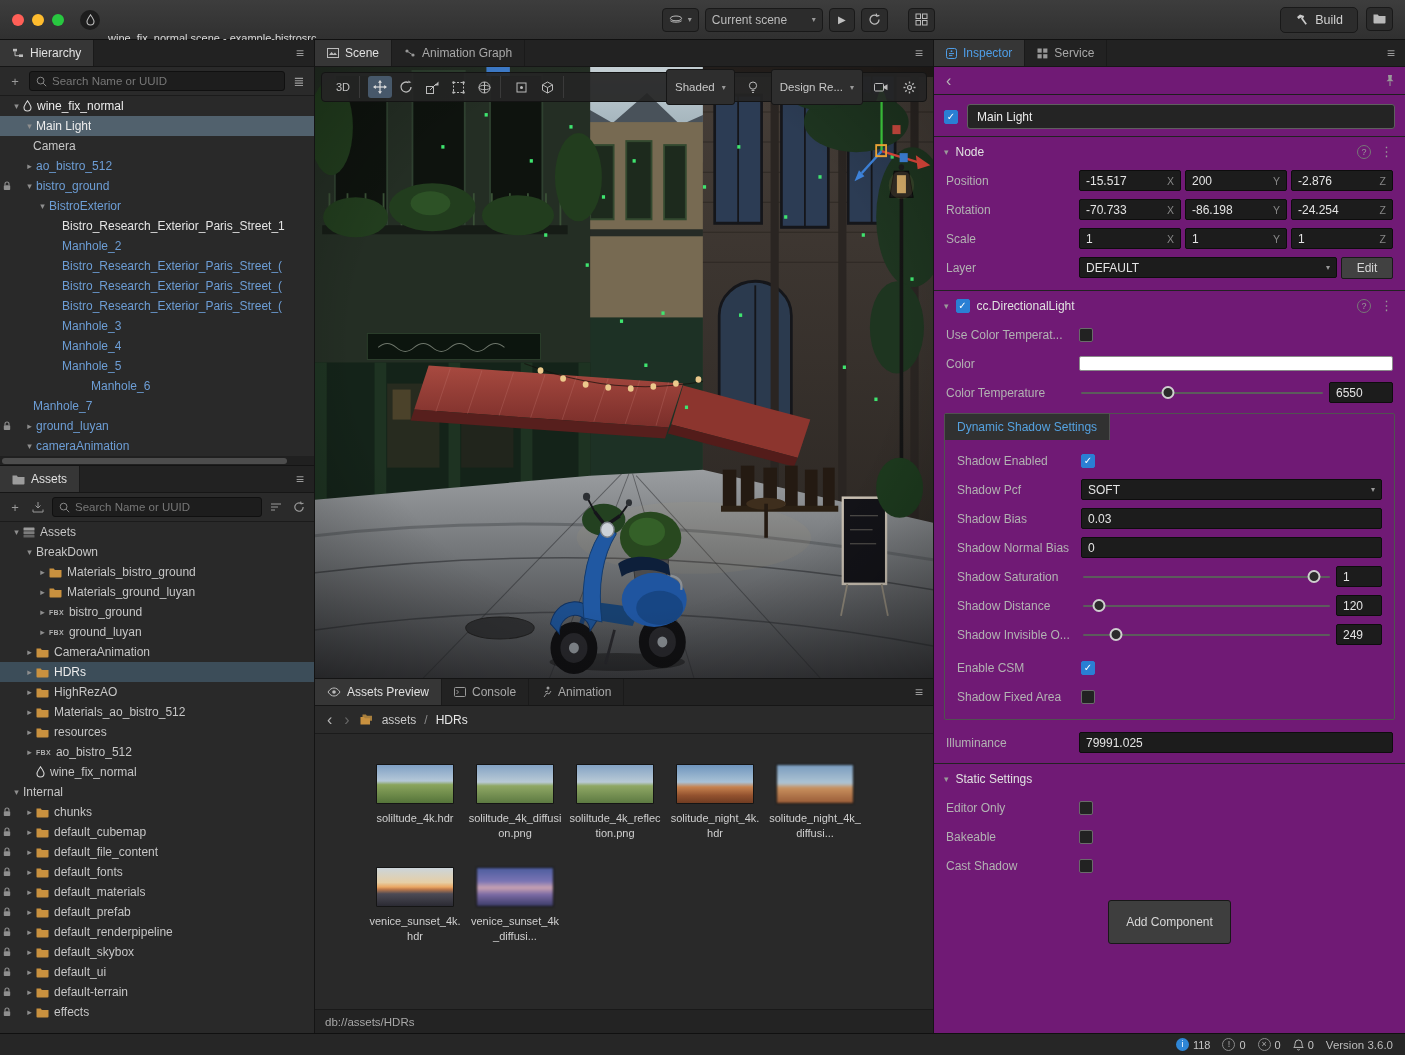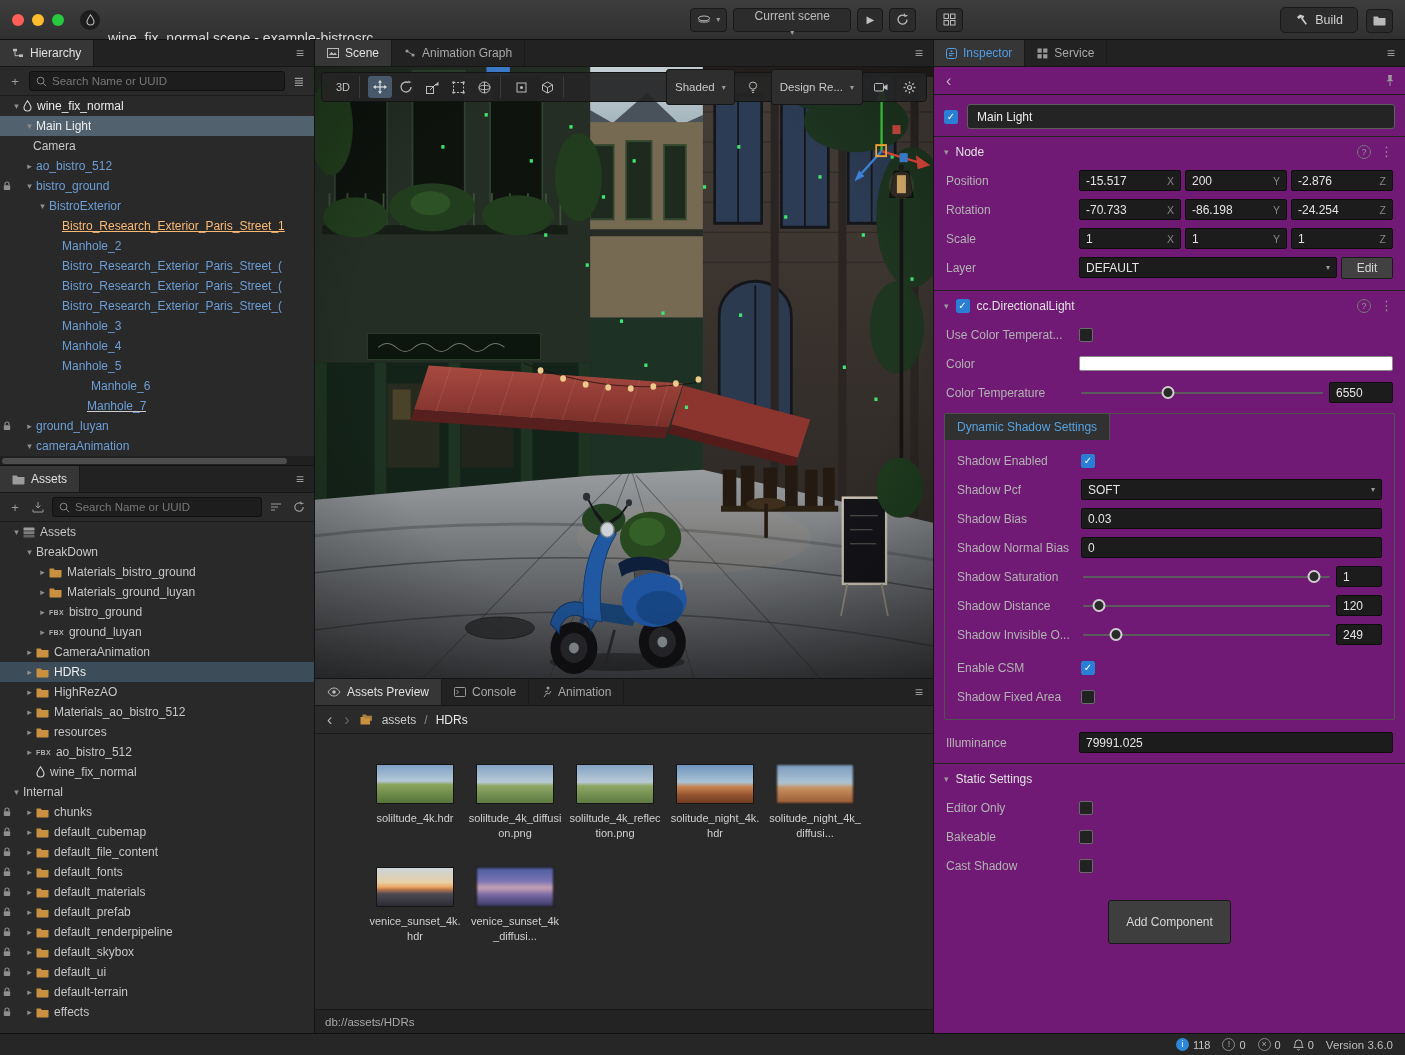--- a/index.html
+++ b/index.html
@@ -7,25 +7,25 @@
 .app{display:flex;flex-direction:column;width:1405px;height:1055px;}
 .flex{flex:1;}
 svg{display:block;}
 
 
 .titlebar{height:40px;background:linear-gradient(#3d3d3d,#303030);border-bottom:1px solid #101010;display:flex;align-items:center;padding:0 12px;gap:8px;flex-shrink:0;}
 .traffic{display:flex;gap:8px;margin-right:8px;}
 .tl{width:12px;height:12px;border-radius:50%;}
 .tl.red{background:#ff5f57;}.tl.yellow{background:#febc2e;}.tl.green{background:#28c840;}
 .app-ico{width:20px;height:20px;border-radius:50%;background:#1d1d1d;display:flex;align-items:center;justify-content:center;}
-.win-title{color:#d8d8d8;font-size:14px;white-space:nowrap;margin-top:36px;}
+.win-title{color:#d8d8d8;font-size:11px;white-space:nowrap;margin-top:36px;}
 .tb-center{display:flex;align-items:center;gap:6px;margin-left:auto;}
-.tb-right{display:flex;align-items:flex-end;gap:8px;margin-left:auto;}
+.tb-right{display:flex;align-items:flex-start;gap:8px;margin-left:auto;}
 .tb-btn{height:24px;min-width:26px;padding:0 6px;background:#2c2c2c;border:1px solid #191919;border-radius:4px;display:flex;align-items:center;justify-content:center;gap:5px;color:#bbb;}
-.tb-btn.wide{min-width:118px;justify-content:space-between;flex-direction:column;}
+.tb-btn.wide{min-width:118px;justify-content:space-between;}
 .tb-btn.ml{margin-left:14px;}
 .chev{font-size:8px;color:#999;}
 .play{font-size:10px;color:#c0c0c0;}
 .build-btn{height:26px;padding:0 14px;background:#2c2c2c;border:1px solid #191919;border-radius:5px;display:flex;align-items:center;gap:7px;color:#d0d0d0;font-size:12.5px;}
 
 
 .main{flex:1;display:flex;min-height:0;}
 .left{width:315px;flex-shrink:0;display:flex;flex-direction:column;background:#292929;border-right:1px solid #141414;}
 .center{flex:1;min-width:0;display:flex;flex-direction:column;background:#232323;}
 .right{width:472px;flex-shrink:0;display:flex;flex-direction:column;background:#701a75;border-left:1px solid #141414;}
@@ -47,21 +47,21 @@
 .searchbox input::placeholder{color:#777;}
 .tree{flex:1;overflow:hidden;background:#292929;position:relative;}
 .tree-row{height:20px;display:flex;align-items:center;position:relative;white-space:nowrap;}
 .tree-row.selected{background:#51616d;}
 #assets-tree .tree-row.selected{background:#3c4d59;}
 .lock-ico{position:absolute;left:3px;top:5px;}
 .arrow{width:13px;flex-shrink:0;color:#8e8e8e;font-size:9px;text-align:center;}
 .ticon{margin-right:5px;display:flex;align-items:center;flex-shrink:0;}
 .fbx-badge{font-size:7px;color:#b0b0b0;letter-spacing:.3px;font-weight:bold;}
 .tlabel{overflow:hidden;}
-.tone-default{color:#c6c6c6;}.tone-white{color:#ececec;}.tone-blue{color:#6d9ed6;}.tone-dim{color:#fdba74;text-decoration:underline;}
+.tone-default{color:#c6c6c6;}.tone-white{color:#ececec;}.tone-blue{color:#6d9ed6;}.tone-dim{color:#e5e5e5;}
 .hscroll{height:9px;background:#202020;flex-shrink:0;display:flex;align-items:center;padding:0 2px;}
 .hthumb{width:92%;height:6px;background:#4d4d4d;border-radius:3px;}
 
 
 .viewport{flex:1;position:relative;min-height:0;background:#141416;overflow:hidden;}
 .viewport > svg{position:absolute;inset:0;width:100%;height:100%;}
 .vp-toolbar{position:absolute;top:5px;left:6px;right:6px;height:30px;background:rgba(37,37,37,.93);border:1px solid #141414;border-radius:4px;display:flex;align-items:center;gap:4px;padding:0 5px;}
 .vp-group{display:flex;align-items:center;gap:2px;padding:0 4px;border-right:1px solid #3a3a3a;}
 .vp-btn{height:22px;min-width:24px;padding:0 4px;border-radius:3px;display:flex;align-items:center;justify-content:center;color:#c2c2c2;font-size:11px;}
 .vp-btn.active{background:#47586a;}
@@ -304,21 +304,21 @@
               <span class="tlabel tone-blue">Manhole_4</span>
             </div>
             <div class="tree-row" style="padding-left: 49px;">
               <span class="arrow"></span>
               <span class="tlabel tone-blue">Manhole_5</span>
             </div>
             <div class="tree-row" style="padding-left: 78px;">
               <span class="arrow"></span>
               <span class="tlabel tone-blue">Manhole_6</span>
             </div>
-            <div class="tree-row" style="padding-left: 74px; text-decoration: underline;">
+            <div class="tree-row" style="padding-left: 20px;">
               <span class="arrow"></span>
               <span class="tlabel tone-blue">Manhole_7</span>
             </div>
             <div class="tree-row" style="padding-left: 23px;">
               <span class="lock-ico">
                 <svg width="8" height="10" viewBox="0 0 8 10">
                   <path d="M2 4.2V3a2 2 0 0 1 4 0v1.2" fill="none" stroke="#8f8f8f" stroke-width="1.1"></path>
                   <rect x="0.8" y="4.2" width="6.4" height="4.8" rx="0.8" fill="#8f8f8f"></rect>
                 </svg>
               </span>

